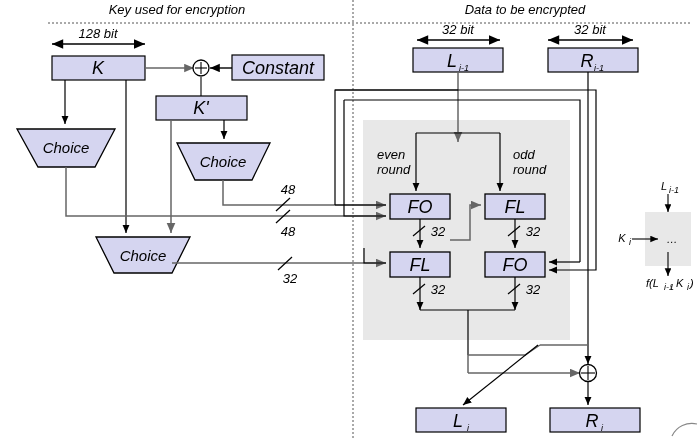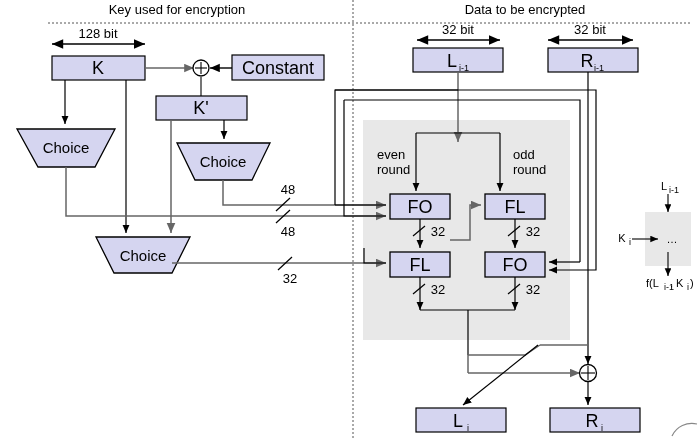--- a/index.html
+++ b/index.html
@@ -1,18 +1,18 @@
 <!DOCTYPE html>
 <html><head>
 <meta charset="utf-8">
 <style>
   html,body{margin:0;padding:0;background:#ffffff;}
   body{width:700px;height:439px;overflow:hidden;
        font-family:"Liberation Sans","DejaVu Sans",sans-serif;}
-  #stage{position:relative;width:700px;height:439px;}
+  #stage{position:relative;width:700px;height:439px;font-style:italic;}
   svg#diagram{position:absolute;left:0;top:0;width:700px;height:439px;}
   .hdr{font-size:13px;fill:#000;}
   .lbl{font-size:13px;fill:#000;}
   .boxtxt{font-size:15px;fill:#000;}
   .bigtxt{font-size:18px;fill:#000;}
   .sub{font-size:9px;fill:#000;}
   .legendtxt{font-size:11px;fill:#000;}
 </style>
 </head>
 <body>

